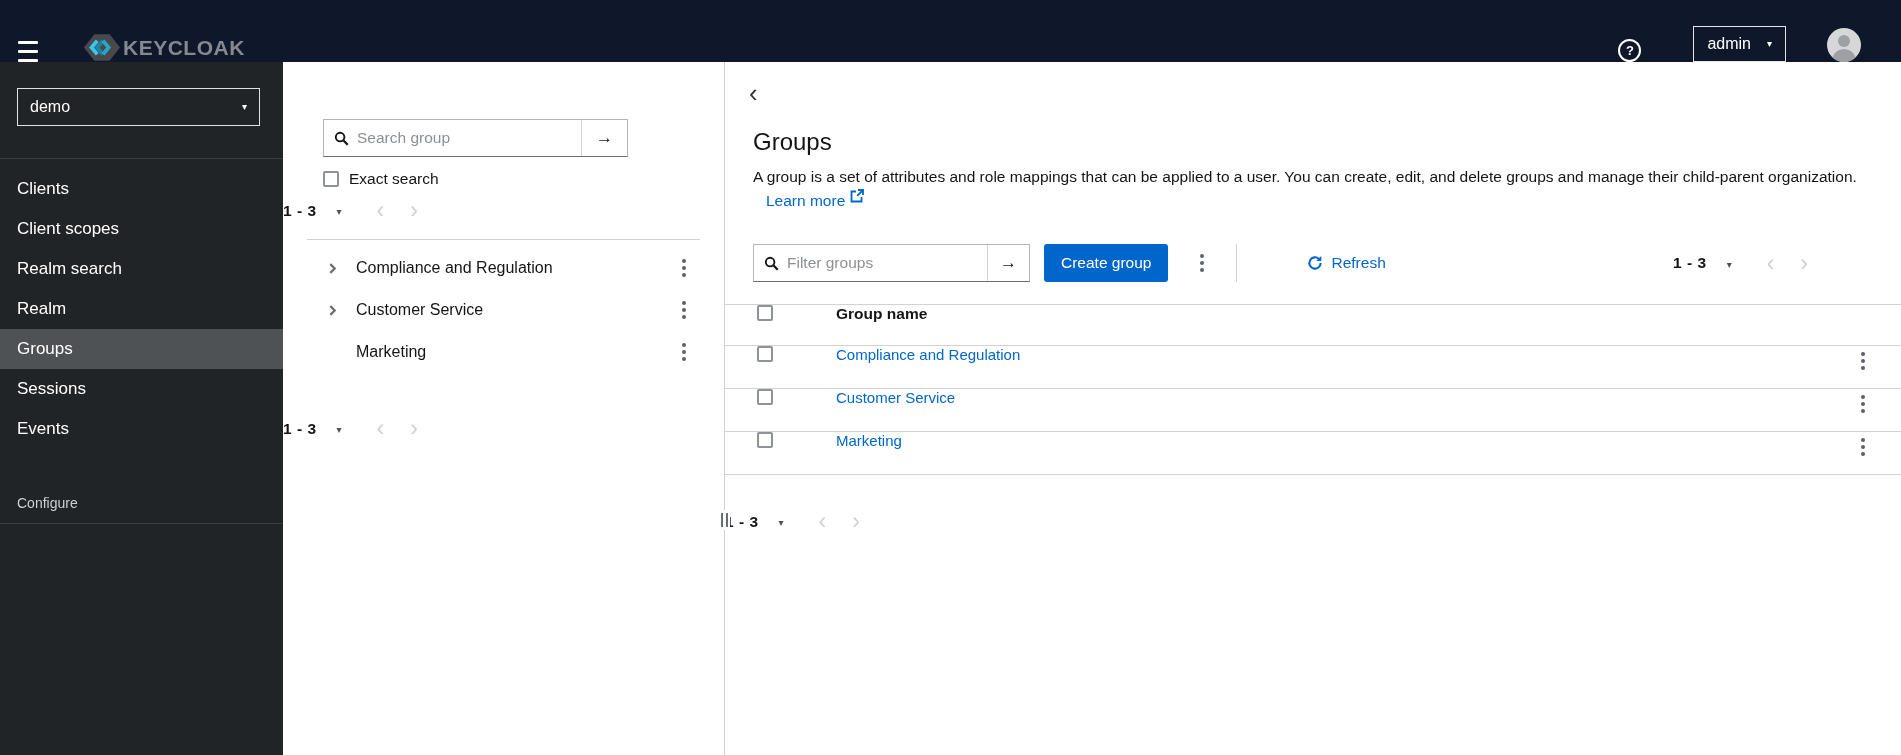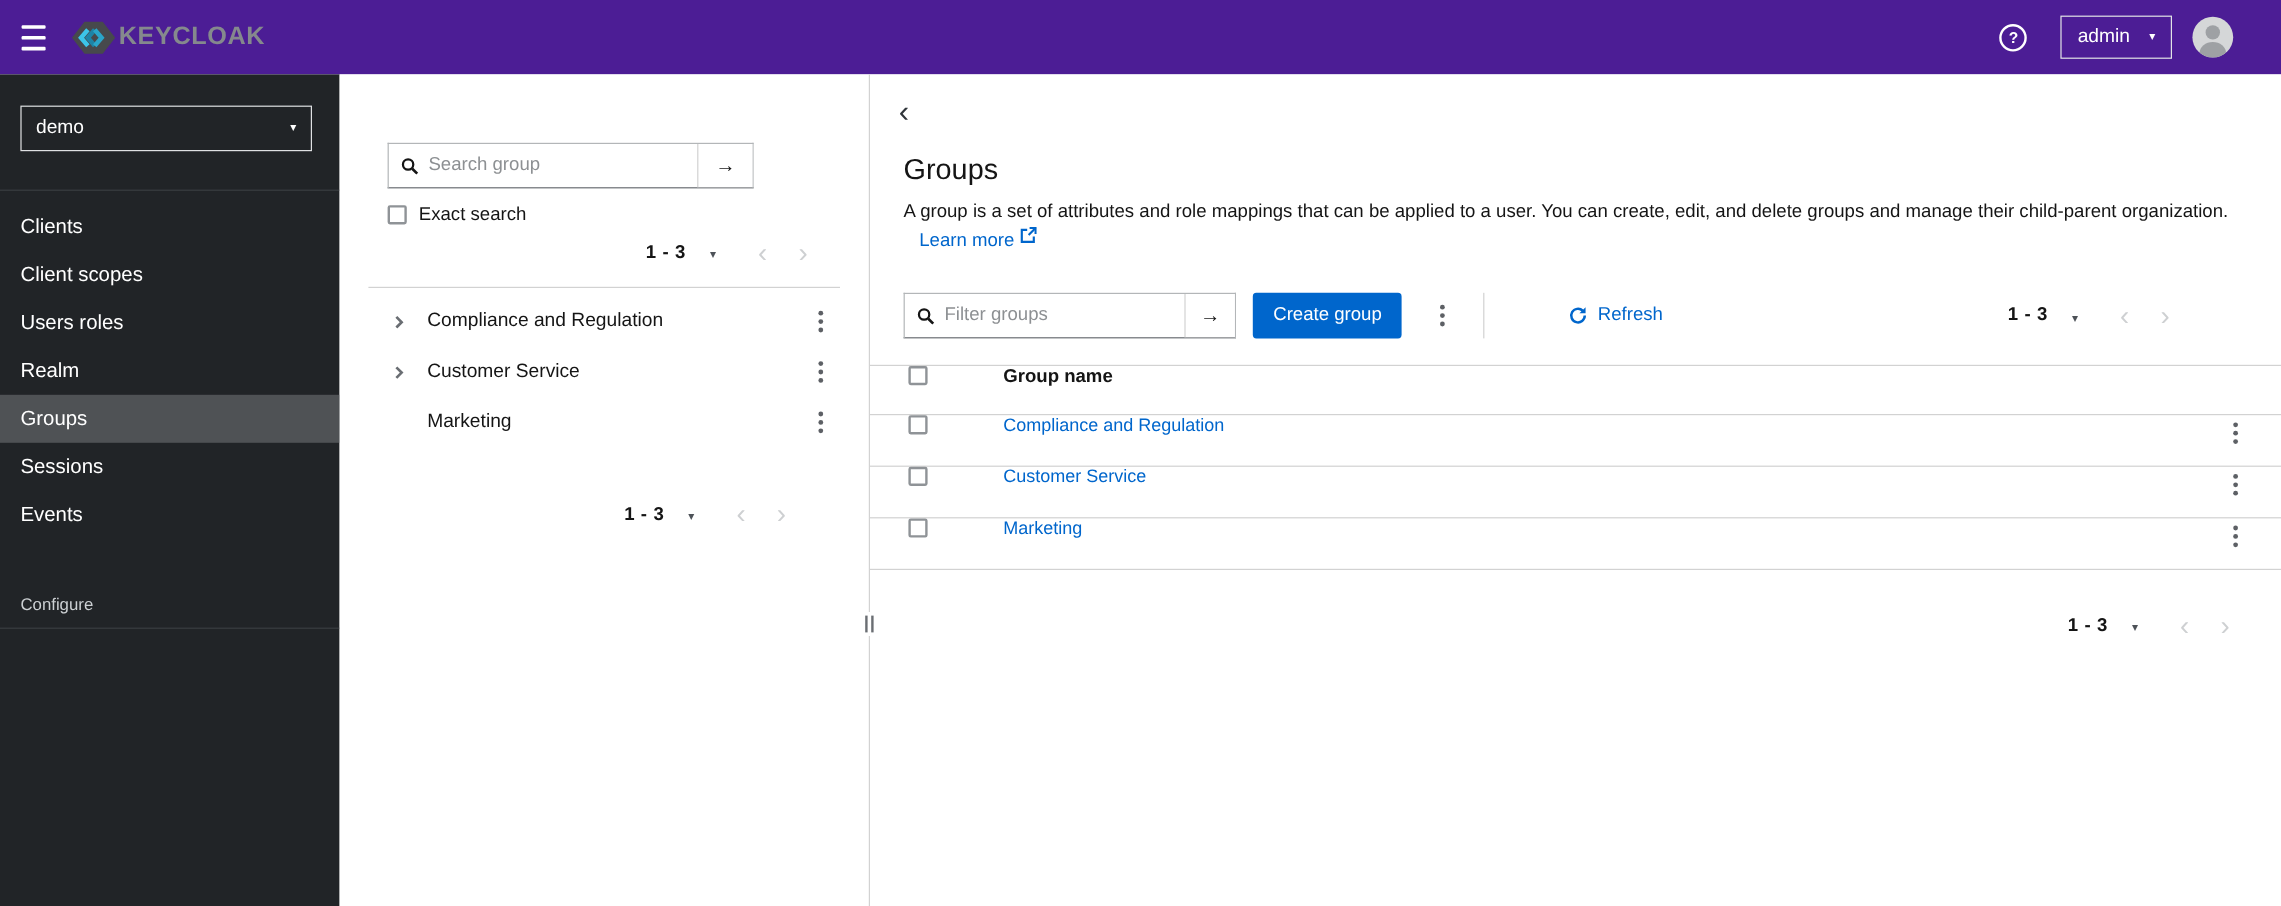--- a/index.html
+++ b/index.html
@@ -4,21 +4,21 @@
 <style>
   * { box-sizing: border-box; }
   html,body { margin:0; padding:0; }
   body { width:1901px; height:755px; overflow:hidden; background:#fff;
          font-family:"Liberation Sans","DejaVu Sans",sans-serif; color:#151515; }
   button { font-family:inherit; }
 
   .app { width:1901px; height:755px; display:flex; flex-direction:column; }
 
   
-  .masthead { height:62px; flex-shrink:0; background:#4c1d95; display:flex; align-items:center; padding:0 40px 0 15px; }
+  .masthead { height:62px; flex-shrink:0; background:#0f172a; display:flex; align-items:flex-end; padding:0 40px 0 15px;gap:24px; }
   .hamburger { width:26px; height:21px; background:none; border:none; padding:0 3px; cursor:pointer;
                display:flex; flex-direction:column; justify-content:space-between; }
   .hamburger .bar { display:block; height:3px; background:#fff; border-radius:1px; }
   .brand { display:flex; align-items:center; margin-left:18px; }
   .brand-text { color:#85898d; font-size:21px; font-weight:bold; letter-spacing:.5px; margin-left:2px; }
   .mast-spacer { flex:1; }
   .help-btn { width:23px; height:23px; border:2px solid #fff; border-radius:50%; background:none; color:#fff;
               font-size:13px; font-weight:bold; display:flex; align-items:center; justify-content:center;
               margin-right:28px; cursor:pointer; padding:0; }
   .user-dd { height:36px; border:1px solid #e2e4e6; background:none; color:#fff; font-size:16px;
@@ -50,21 +50,21 @@
   .search-icon-wrap { display:flex; align-items:center; padding-left:10px; }
   .search-group input { border:none; outline:none; flex:1; min-width:0; font-size:15.5px; padding:0 8px;
                         color:#151515; font-family:inherit; background:transparent; }
   .search-group input::placeholder { color:#8d9093; }
   .search-arrow { width:46px; border:none; border-left:1px solid #d2d2d2; background:#fff; font-size:17px;
                   color:#151515; cursor:pointer; }
   .exact-row { display:flex; align-items:center; gap:10px; margin:13px 0 0 40px; font-size:15.5px; cursor:default; }
   .checkbox { width:16px; height:16px; border:2px solid #8f9397; border-radius:2px; background:#fff;
               display:inline-block; flex-shrink:0; cursor:pointer; }
 
-  .pagination { display:flex; align-items:center; justify-content:flex-end; }
+  .pagination { display:flex; align-items:center; }
   .pg-range { font-size:15.5px; font-weight:bold; letter-spacing:.5px; }
   .pg-caret { background:none; border:none; color:#4d5258; padding:4px 6px; margin-left:14px; cursor:pointer; }
   .pg-nav { background:none; border:none; color:#ced0d2; font-size:23px; line-height:1; padding:0 13px; cursor:pointer; }
   .pg-nav.first { margin-left:16px; }
 
   .tree-pg-top { margin:11px 38px 0 0; }
   .tree-divider { border-top:1px solid #d2d2d2; margin:17px 24px 0; }
   .tree { list-style:none; margin:7px 0 0; padding:0; }
   .tree-item { height:42px; display:flex; align-items:center; padding:0 30px 0 44px; }
   .tw-toggle { width:12px; margin-right:17px; background:none; border:none; padding:0; cursor:pointer; display:flex; }
@@ -152,21 +152,21 @@
       <button class="realm-selector">
         <span>demo</span>
         <span class="caret-glyph">▾</span>
       </button>
       <div class="nav-divider"></div>
 
       <div class="nav-section">
         <ul class="nav-items">
           <li class="nav-item">Clients</li>
           <li class="nav-item">Client scopes</li>
-          <li class="nav-item">Users roles</li>
+          <li class="nav-item">Realm search</li>
           <li class="nav-item">Realm</li>
           <li class="nav-item selected">Groups</li>
           <li class="nav-item">Sessions</li>
           <li class="nav-item">Events</li>
         </ul>
       </div>
 
       <div class="nav-section second">
         <div class="nav-section-title">Configure</div>
       </div>

